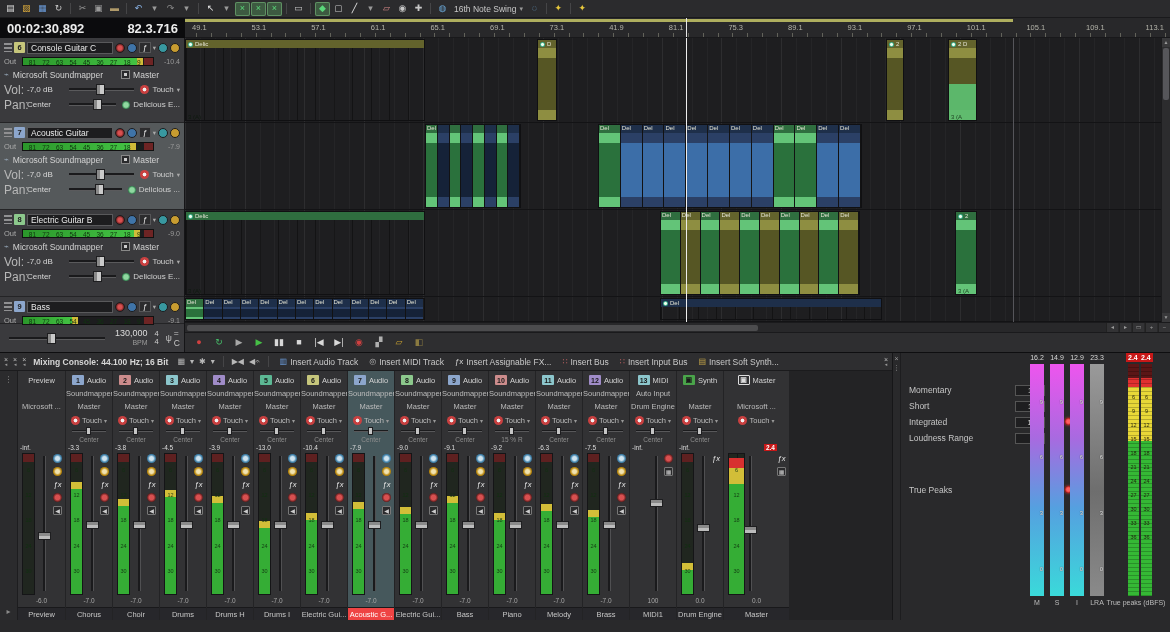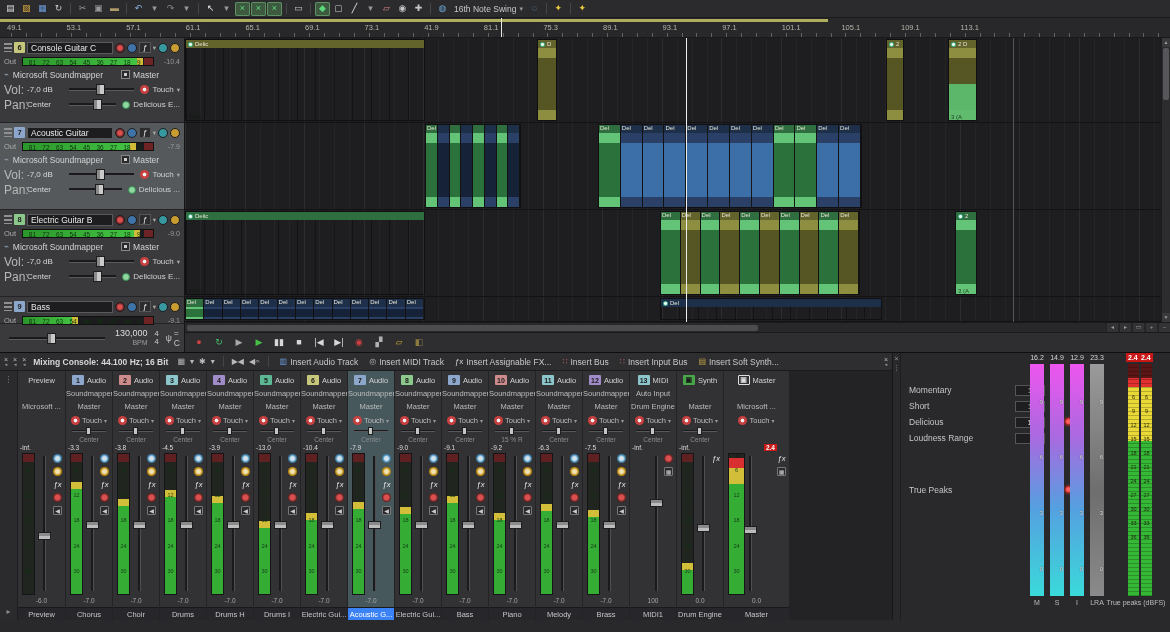--- a/index.html
+++ b/index.html
@@ -123,21 +123,21 @@
 .s-thumb{position:absolute;left:-5px;width:13px;height:8px;background:#bcbcbc;border:1px solid #1e1e20;box-shadow:inset 0 3px 0 #8a8a8a}
 .s-icons{position:absolute;right:3px;top:10px;display:flex;flex-direction:column;gap:4px;align-items:center}
 .sic{width:9px;height:9px;border-radius:50%;flex:none}
 .sic.dialb{background:radial-gradient(circle,#cfe4f0 0 30%,#3d7fa8 60%)}
 .sic.dialg{background:radial-gradient(circle,#f0e2b0 0 30%,#b8860b 60%)}
 .sic.recd{background:radial-gradient(circle,#d85050 0 35%,#5e1c1c 70%)}
 .sicfx{color:#e8e8e8;font-style:italic;font-size:7.5px;line-height:9px}
 .sicsq{width:9px;height:9px;background:#2a2a2c;border:1px solid #777;color:#ccc;font-size:6px;text-align:center;line-height:8px;border-radius:1px}
 .s-val{height:10px;text-align:center;font-size:6.5px;color:#a8a8a8}
 .s-name{height:13px;background:#27272b;border-top:1px solid #19191b;text-align:center;font-size:7.5px;line-height:13px;color:#c6c6c6;white-space:nowrap;overflow:hidden}
-.strip.sel .s-name{background:#3b82f6;color:#fff}
+.strip.sel .s-name{background:#ef4444;color:#fff}
 
 #rpanel{flex:1;position:relative;background:#29292b;font-size:8.5px;color:#c6c6c6}
 #rrail{position:absolute;left:0;top:0;bottom:0;width:8px;border-right:1px solid #1d1d1f;display:flex;flex-direction:column;align-items:center;color:#999;font-size:7px;padding-top:2px;gap:2px}
 .statrow{position:absolute;left:16px;width:150px;height:14px;display:flex;align-items:center}
 .statlbl{flex:1}
 .statbox{width:30px;height:11px;background:#1e1e20;border:1px solid #555;color:#d8d8d8;font-size:7.5px;text-align:right;padding:0 2px;line-height:10px}
 .statunit{width:14px;text-align:right;font-size:7.5px}
 .led{position:absolute;width:7px;height:7px;border-radius:50%;background:radial-gradient(circle,#ff6060 0 35%,#b81818 70%);box-shadow:0 0 3px #f33}
 .lubar{position:absolute;top:11px;height:232px;width:14px}
 .lubar .grad{position:absolute;inset:0;background:linear-gradient(180deg,#ee55ee 0,#a86ae0 32%,#55a0e0 62%,#3adada 100%)}
@@ -193,20 +193,24 @@
         <span>16th Note Swing</span>
         <span class="car">▾</span>
       </span>
       <span class="tbi" style="color:#6aa8d8">◌</span>
       <span class="tbsep"></span>
       <span class="tbi" style="color:#e8c83c">✦</span>
       <span class="tbsep"></span>
       <span class="tbi" style="color:#e8c83c">✦</span>
     </div>
   <div id="row2">
+    <div id="timebox">
+      <span>00:02:30,892</span>
+      <span>82.3.716</span>
+    </div>
     <div id="ruler">
         <div class="loopbar" style="width:828px"></div>
         <span class="rlabel" style="left:11px">49.1</span>
         <span class="rlabel" style="left:70.6px">53.1</span>
         <span class="rlabel" style="left:130.2px">57.1</span>
         <span class="rlabel" style="left:189.8px">61.1</span>
         <span class="rlabel" style="left:249.4px">65.1</span>
         <span class="rlabel" style="left:309px">69.1</span>
         <span class="rlabel" style="left:368.6px">73.1</span>
         <span class="rlabel" style="left:428.2px">41.9</span>
@@ -1415,21 +1419,21 @@
     <span class="statlbl">Momentary</span>
     <span class="statbox">11.4</span>
     <span class="statunit">LU</span>
         </div>
         <div class="statrow" style="top:46px">
     <span class="statlbl">Short</span>
     <span class="statbox">11.0</span>
     <span class="statunit">LU</span>
         </div>
         <div class="statrow" style="top:62px">
-    <span class="statlbl">Delicious</span>
+    <span class="statlbl">Integrated</span>
     <span class="statbox">12.0</span>
     <span class="statunit">LU</span>
         </div>
         <span class="led" style="left:172px;top:65px"></span>
         <div class="statrow" style="top:78px">
     <span class="statlbl">Loudness Range</span>
     <span class="statbox">8.1</span>
     <span class="statunit">LU</span>
         </div>
         <div class="statrow" style="top:130px">

